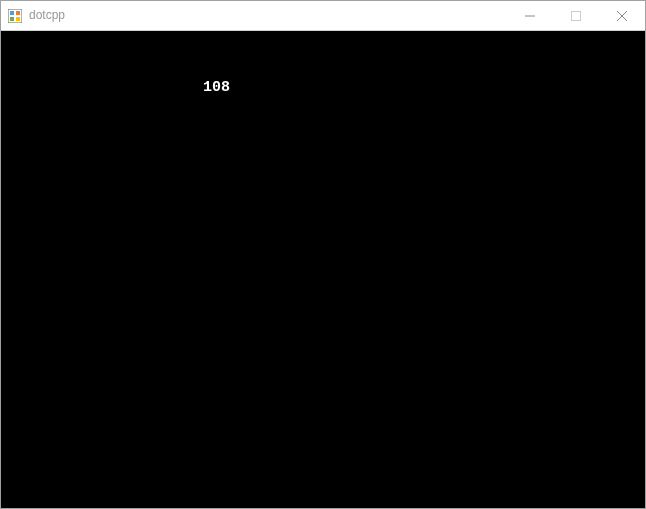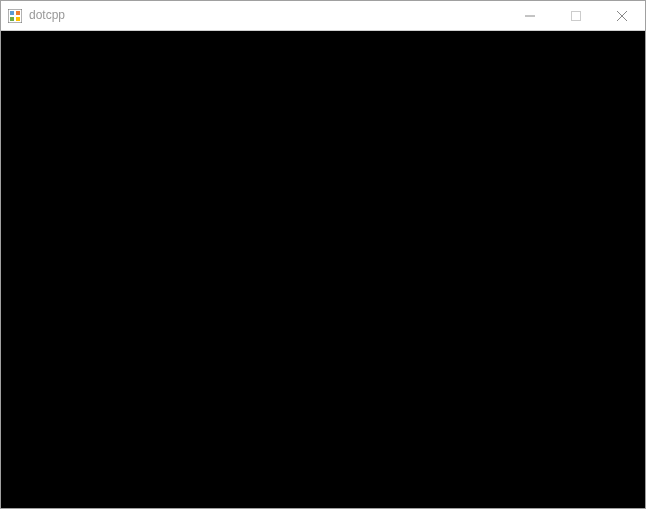--- a/index.html
+++ b/index.html
@@ -117,14 +117,15 @@
       </div>
       <div class="ctrl-btn">
         <svg viewBox="0 0 10 10">
             <line x1="0" y1="0" x2="10" y2="10"></line>
             <line x1="10" y1="0" x2="0" y2="10"></line>
           </svg>
       </div>
     </div>
   </div>
   <div class="console-area">
+    <div class="console-line">108</div>
   </div>
 </div>
 
 </body></html>

